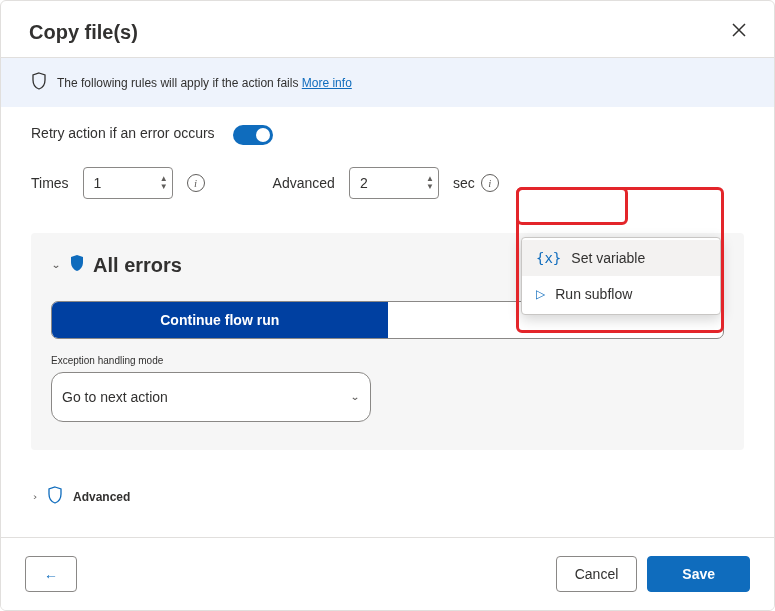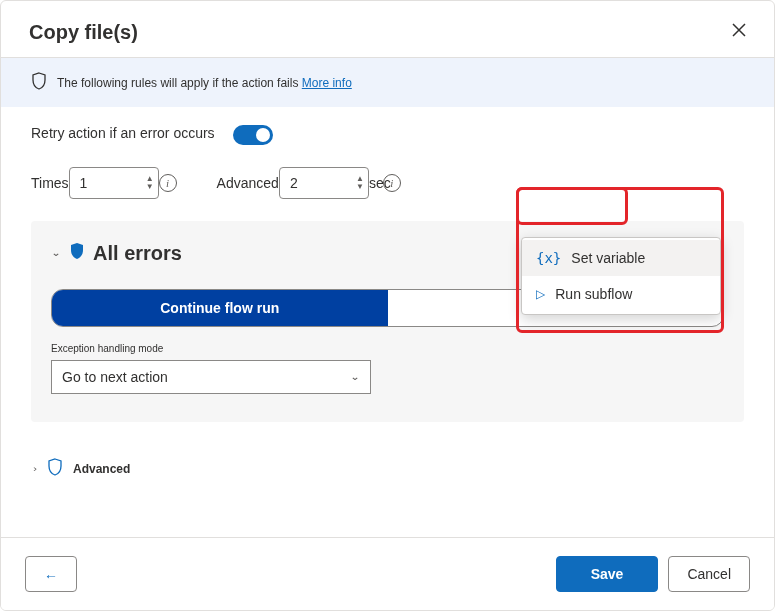--- a/index.html
+++ b/index.html
@@ -50,21 +50,21 @@
   .body-area { padding: 18px 30px 10px 30px; }
   .retry-row { display:flex; align-items:flex-start; gap: 18px; margin-bottom: 22px; }
   .toggle {
     width: 40px; height: 20px; background:#0f6cbd; border-radius: 20px;
     position: relative; cursor:pointer;
   }
   .toggle::after {
     content:""; position:absolute; width:14px; height:14px; background:#fff;
     border-radius:50%; top:3px; right:3px;
   }
-  .num-row { display:flex; align-items:center; gap: 0; margin-bottom: 22px; }
+  .num-row { display:flex; align-items:center; gap: 14px; margin-bottom: 34px; }
   .num-input {
     display:flex; align-items:center; border:1px solid #8a8886; border-radius:4px;
     width:90px; height:32px; padding: 0 4px 0 10px; justify-content: space-between;
   }
   .spinner { display:flex; flex-direction:column; font-size:8px; line-height:8px; color:#605e5c; cursor:pointer;}
   .info-icon {
     width:18px; height:18px; border:1px solid #605e5c; border-radius:50%;
     display:inline-flex; align-items:center; justify-content:center;
     font-size:11px; font-style: italic; font-family: serif; color:#605e5c;
   }
@@ -81,29 +81,29 @@
     display:flex; align-items:center; gap:6px; color:#0f6cbd; cursor:pointer;
     padding: 6px 10px; border-radius:4px; background: transparent; font-size:14px;
   }
   .link-btn.hover { background:#e8e8e8; }
   .plus-circle {
     width:16px; height:16px; border:1.5px solid #0f6cbd; border-radius:50%;
     display:inline-flex; align-items:center; justify-content:center; font-size:12px; line-height:1;
   }
   .x-blue { color:#0f6cbd; font-size:14px; }
   .seg-buttons {
-    display:flex; border:1px solid #8a8886; border-radius:12px; overflow:hidden;
+    display:flex; border:1px solid #8a8886; border-radius:7px; overflow:hidden;
     width: 100%; background:#fff; margin-bottom: 16px;
   }
   .seg-buttons > div { flex:1; text-align:center; padding:10px 0; font-size:14px; cursor:pointer;}
   .seg-active { background:#0040a1; color:#fff; font-weight:600;}
   .label { font-size:10px; margin-bottom:6px; display:block;}
   .select {
-    border:1px solid #8a8886; border-radius:0; background:#fff;
-    width: 320px; height:34px; display:flex; align-items:center; padding:0 10px;
+    border:1px solid #8a8886; border-radius:12px; background:#fff;
+    width: 320px; height:50px; display:flex; align-items:center; padding:0 10px;
     justify-content: space-between; cursor:pointer;
   }
   .adv-row { display:flex; align-items:center; gap:10px; margin-top: 28px; padding: 8px 2px;}
   .adv-row .t { font-weight:600; font-size:12px;}
   .footer {
     position:absolute; bottom:0; left:0; right:0;
     border-top:1px solid #e1dfdd; padding: 18px 24px;
     display:flex; align-items:center; gap:10px; background:#fff;
   }
   .footer .spacer { flex:1; }
@@ -250,15 +250,15 @@
 </div>
 
 <div class="redbox1"></div>
 <div class="redbox2"></div>
 
 <div class="footer">
   <div class="btn">
     <span class="arrow">←</span>
   </div>
   <div class="spacer"></div>
+  <div class="btn">Cancel</div>
   <div class="btn primary">Save</div>
-  <div class="btn">Cancel</div>
 </div>
 
 </body></html>

